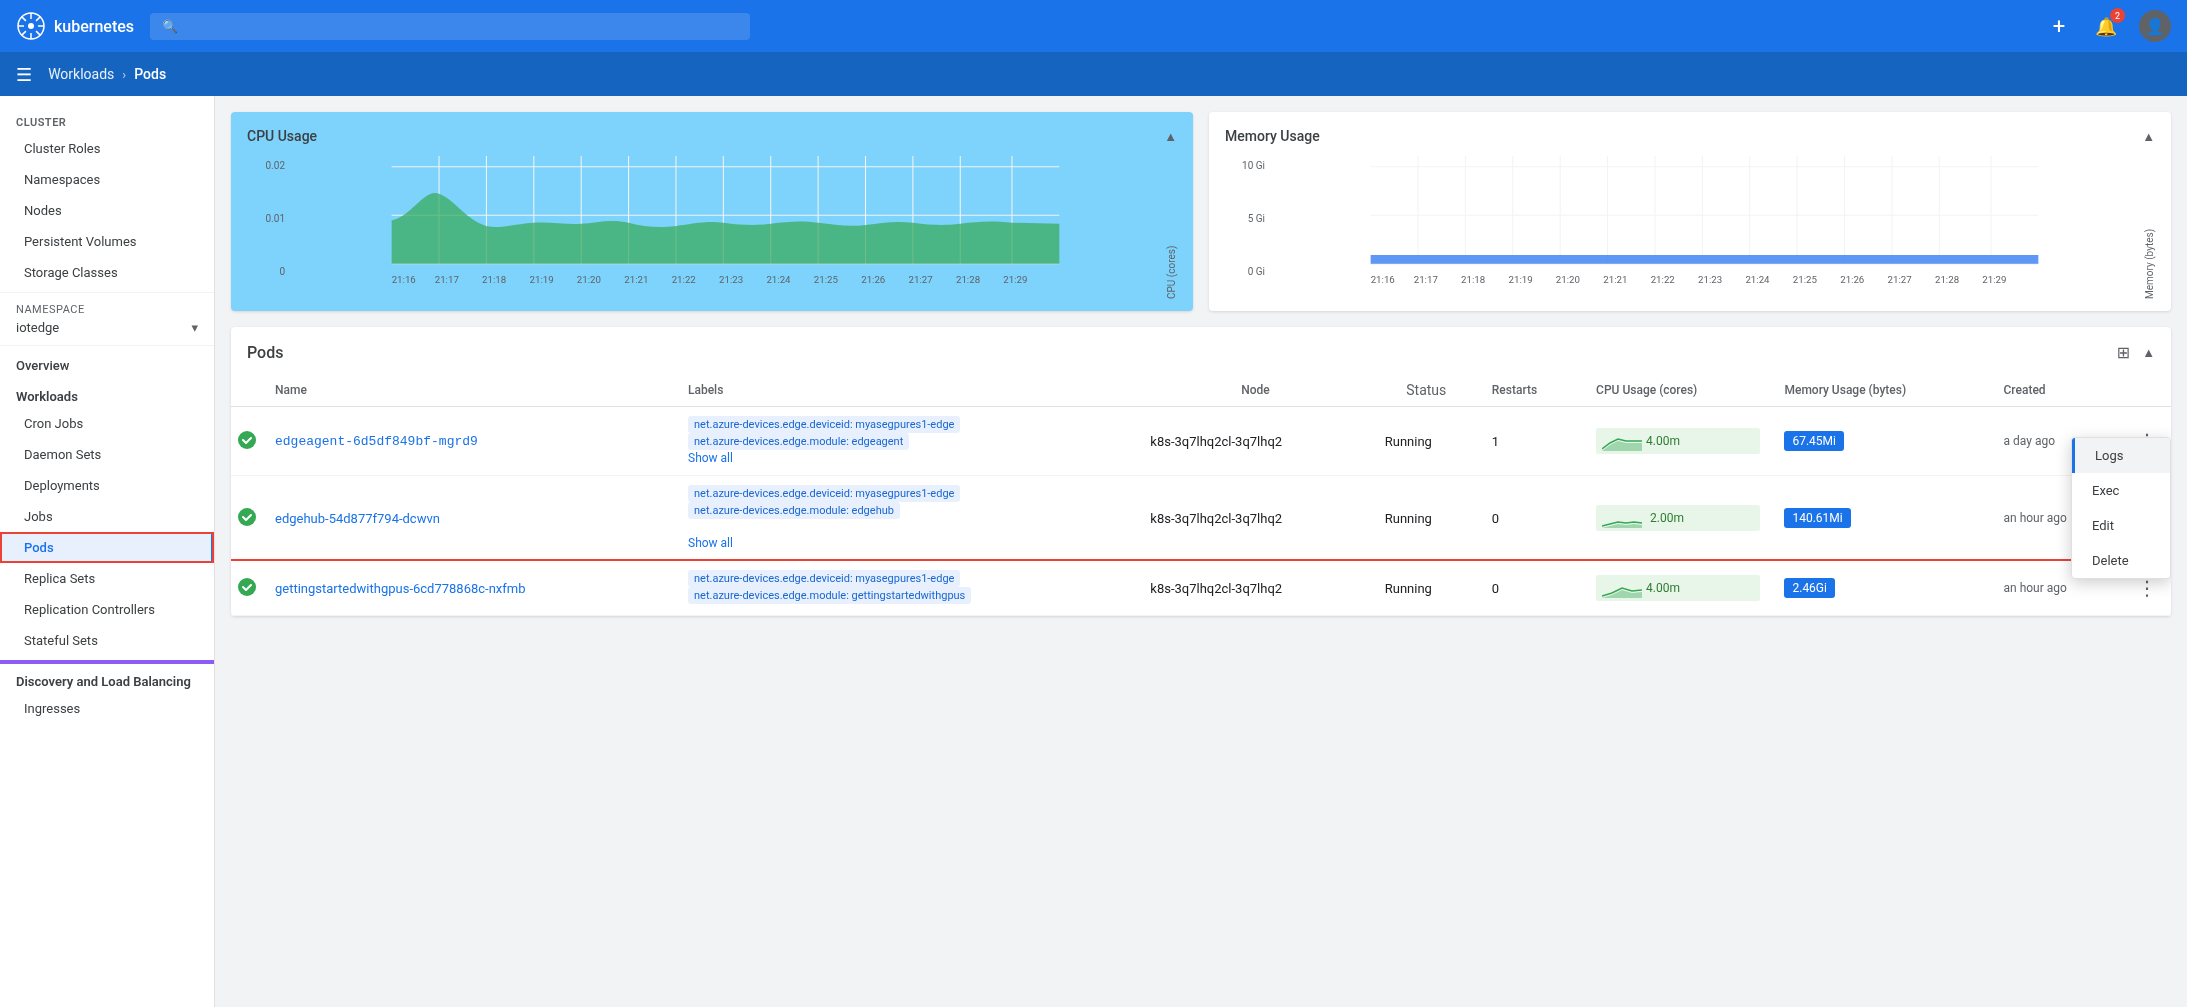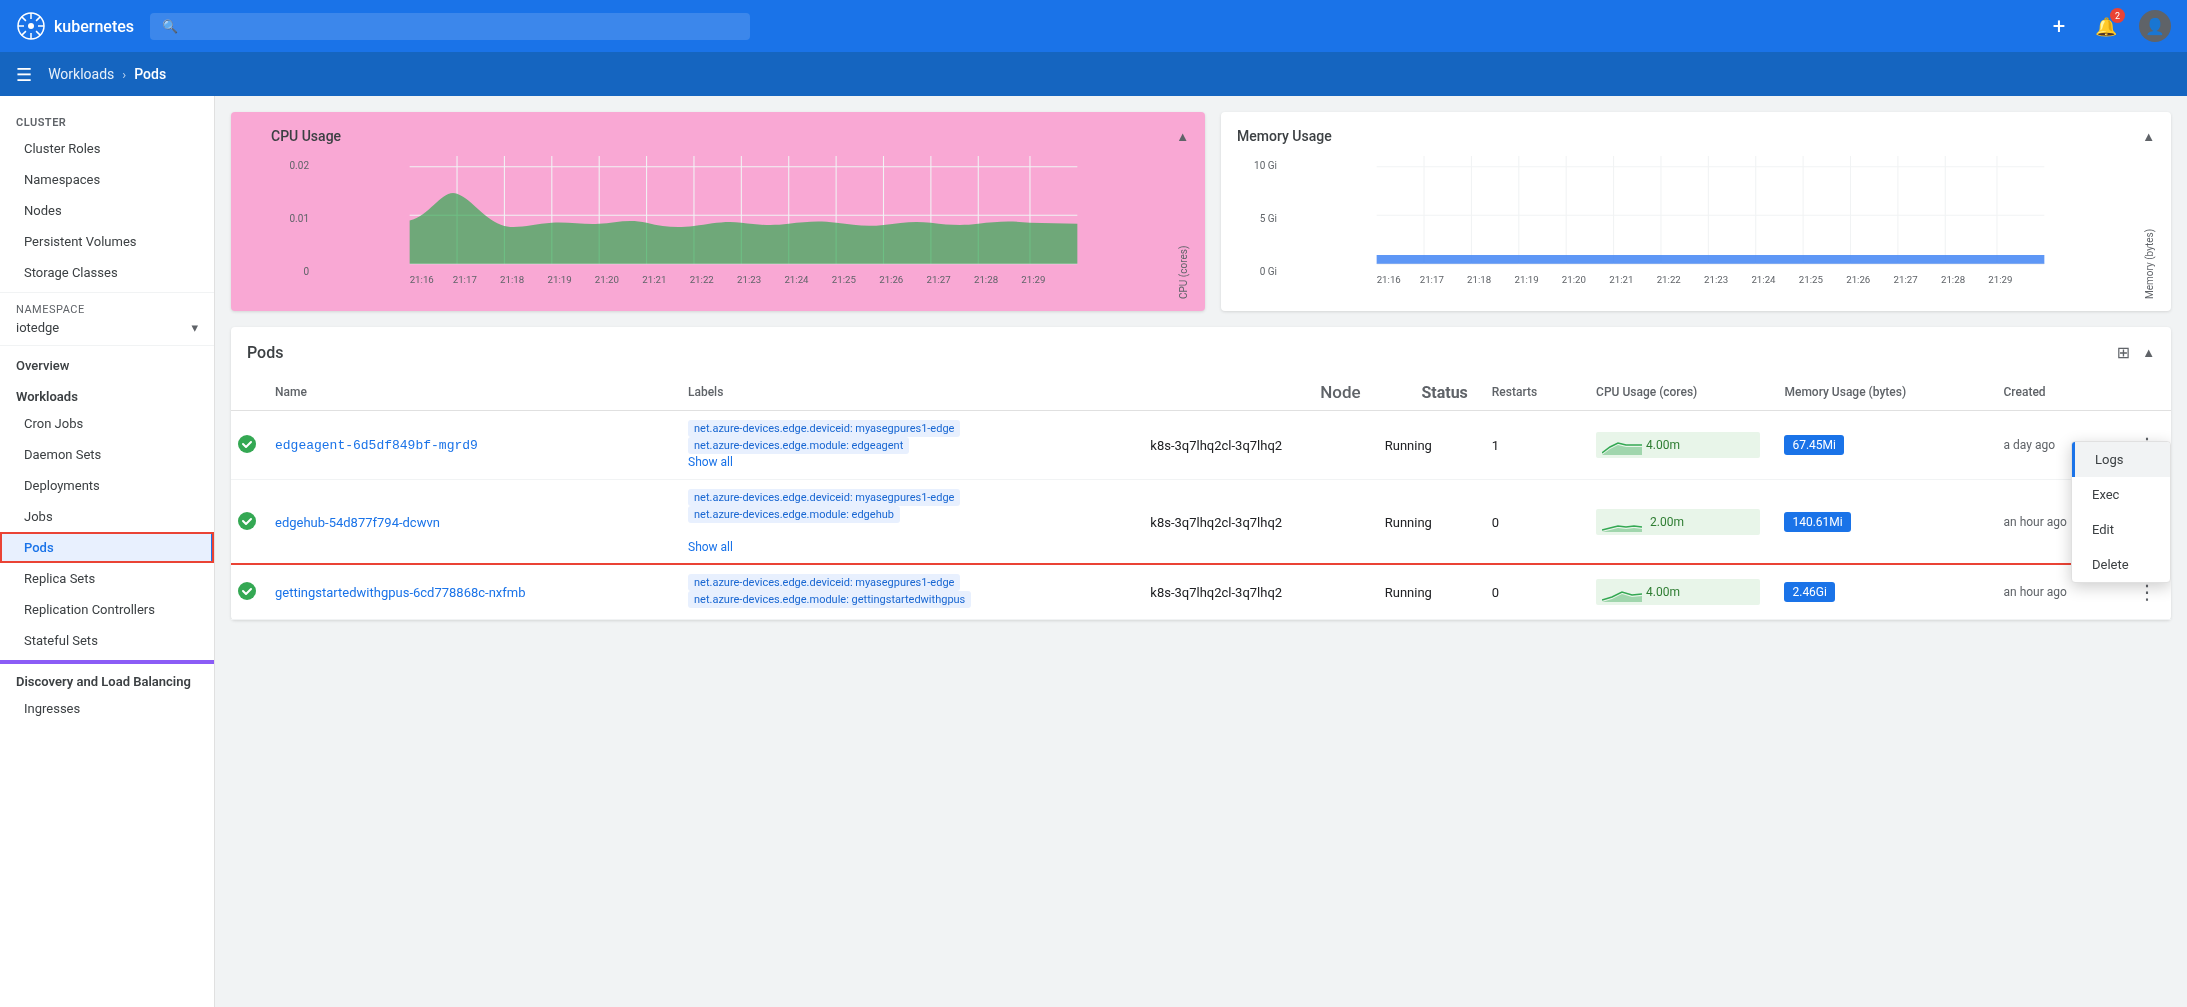--- a/index.html
+++ b/index.html
@@ -115,21 +115,21 @@
     </div>
     <div style="padding:8px 16px 8px 24px; cursor:pointer; color:#3c4043; font-size:13px;">
       <span>Ingresses</span>
     </div>
   </div>
 
   <div style="flex:1; overflow-y:auto; padding:16px; display:flex; flex-direction:column; gap:16px;">
 
     <div style="display:flex; gap:16px;">
 
-      <div style="flex:1; background:#f9a8d4; border-radius:4px; box-shadow:0 1px 3px rgba(0,0,0,0.12); overflow:hidden;padding-left:24px;">
+      <div style="flex:1; background:#7dd3fc; border-radius:4px; box-shadow:0 1px 3px rgba(0,0,0,0.12); overflow:hidden;">
         <div style="display:flex; align-items:center; justify-content:space-between; padding:16px 16px 8px;">
           <span style="font-size:14px; font-weight:500; color:#3c4043;">CPU Usage</span>
           <span style="cursor:pointer; color:#5f6368;">▲</span>
         </div>
         <div style="padding:4px 16px 12px; display:flex; gap:4px;">
           <div style="display:flex; flex-direction:column; align-items:flex-end; justify-content:space-between; padding-bottom:22px; padding-top:4px; font-size:10px; color:#5f6368; width:38px;">
             <span>0.02</span>
             <span>0.01</span>
             <span>0</span>
           </div>
@@ -239,22 +239,22 @@
           <span style="cursor:pointer; color:#5f6368;">▲</span>
         </div>
       </div>
       <div style="overflow-x:auto;">
         <table style="width:100%; border-collapse:collapse;">
           <thead>
             <tr style="border-bottom:1px solid #e0e0e0;">
               <th style="width:32px; padding:8px 6px;"></th>
               <th style="text-align:left; padding:8px 12px; font-size:12px; font-weight:500; color:#5f6368;">Name</th>
               <th style="text-align:left; padding:8px 12px; font-size:12px; font-weight:500; color:#5f6368;">Labels</th>
-              <th style="text-align:right; padding:8px 12px; font-size:17px; font-weight:500; color:#5f6368;">Node</th>
-              <th style="text-align:right; padding:8px 12px; font-size:16px; font-weight:700; color:#5f6368;">Status</th>
+              <th style="text-align:center; padding:8px 12px; font-size:12px; font-weight:500; color:#5f6368;">Node</th>
+              <th style="text-align:center; padding:8px 12px; font-size:14px; font-weight:400; color:#5f6368;">Status</th>
               <th style="text-align:left; padding:8px 12px; font-size:12px; font-weight:500; color:#5f6368;">Restarts</th>
               <th style="text-align:left; padding:8px 12px; font-size:12px; font-weight:500; color:#5f6368;">CPU Usage (cores)</th>
               <th style="text-align:left; padding:8px 12px; font-size:12px; font-weight:500; color:#5f6368;">Memory Usage (bytes)</th>
               <th style="text-align:left; padding:8px 12px; font-size:12px; font-weight:500; color:#5f6368;">Created</th>
               <th style="width:48px; padding:8px;"></th>
             </tr>
           </thead>
           <tbody>
 
             <tr style="border-bottom:1px solid #f1f3f4; position:relative;">

